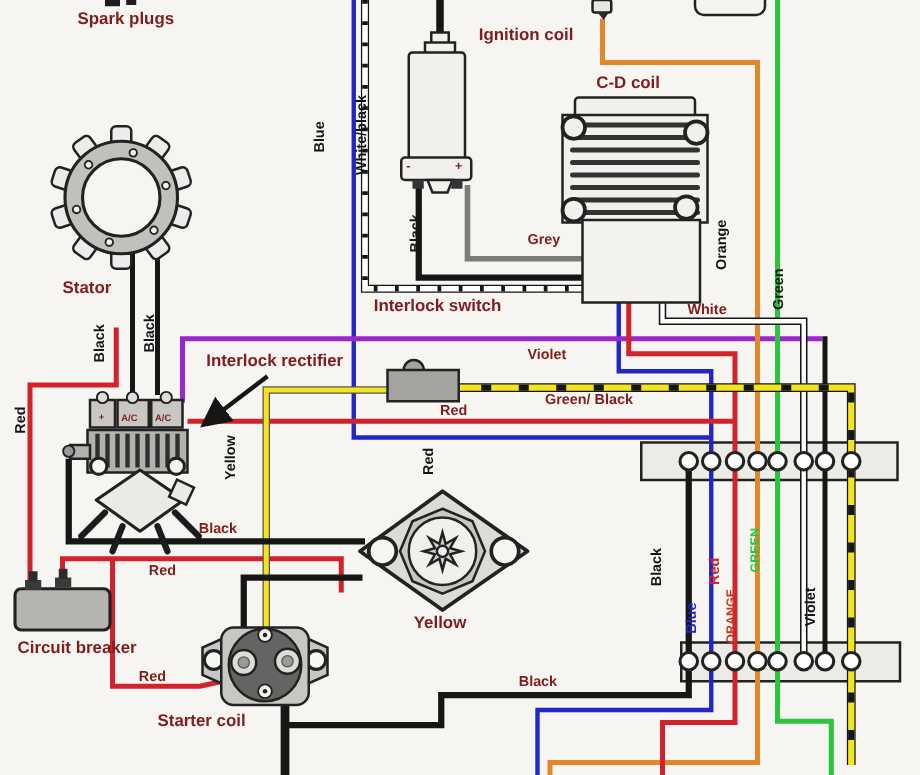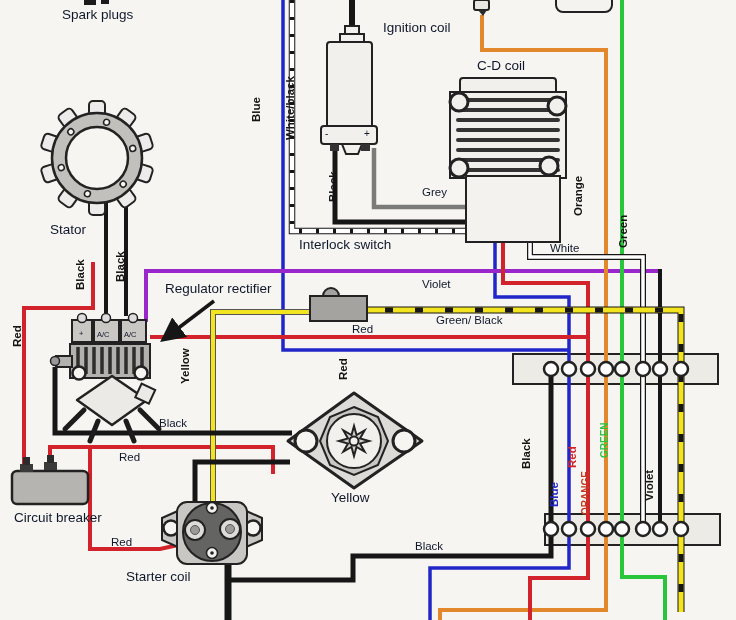--- a/index.html
+++ b/index.html
@@ -3,21 +3,21 @@
 <meta charset="utf-8">
 <style>
   html,body{margin:0;padding:0;background:#e8e8e8;}
   #stage{position:relative;width:736px;height:620px;overflow:hidden;
          font-family:"Liberation Sans",sans-serif;background:var(--c-background,#f6f5f2);}
   svg{position:absolute;left:0;top:0;}
   .wire{fill:none;}
   .s-red{stroke:var(--c-red)} .s-blue{stroke:var(--c-blue)} .s-green{stroke:var(--c-green)}
   .s-orange{stroke:var(--c-orange)} .s-yellow{stroke:var(--c-yellow)} .s-violet{stroke:var(--c-violet)}
   .s-grey{stroke:var(--c-grey)} .s-black{stroke:var(--c-black)} .s-white{stroke:var(--c-white_wire)}
-  .lbl{position:absolute;font-weight:normal;color:#0f172a;white-space:nowrap;line-height:14px;font-size:11.5px;text-align:right;}
+  .lbl{position:absolute;font-weight:bold;color:#7f1d1d;white-space:nowrap;line-height:14px;font-size:11.5px;text-align:right;}
   .big{font-size:13.5px;line-height:15px;}
   .vlbl{position:absolute;font-weight:bold;color:#141414;white-space:nowrap;line-height:14px;font-size:11.5px;
         transform:rotate(-90deg);transform-origin:0 100%;}
   .sm{font-size:7.5px;line-height:8px;}
   .term{font-size:10px;line-height:10px;}
   .t-red{color:var(--c-red)} .t-blue{color:var(--c-blue)} .t-green{color:var(--c-green)} .t-or{color:var(--c-orange_label)}
 </style>
 </head>
 <body>
 
@@ -270,21 +270,21 @@
   <g>
     <rect x="556" y="-10" width="56" height="22" rx="7" fill="#f4f3f0" stroke="#222" stroke-width="2"></rect>
   </g>
 </svg>
 
 <div class="lbl big" style="left:62px;top:7px">Spark plugs</div>
 <div class="lbl big" style="left:50px;top:222px">Stator</div>
 <div class="lbl big" style="left:383px;top:20px">Ignition coil</div>
 <div class="lbl big" style="left:477px;top:58px">C-D coil</div>
 <div class="lbl big" style="left:299px;top:237px">Interlock switch</div>
-<div class="lbl big" style="left:165px;top:281px">Regulator rectifier</div>
+<div class="lbl big" style="left:165px;top:281px">Interlock rectifier</div>
 <div class="lbl big" style="left:14px;top:510px">Circuit breaker</div>
 <div class="lbl big" style="left:331px;top:490px">Yellow</div>
 <div class="lbl big" style="left:126px;top:569px">Starter coil</div>
 
 <div class="vlbl" style="left:263px;top:108px">Blue</div>
 <div class="vlbl" style="left:297px;top:126px">White/black</div>
 <div class="vlbl" style="left:340px;top:188px">Black</div>
 <div class="vlbl" style="left:87px;top:276px">Black</div>
 <div class="vlbl" style="left:127px;top:268px">Black</div>
 <div class="vlbl" style="left:585px;top:202px">Orange</div>

